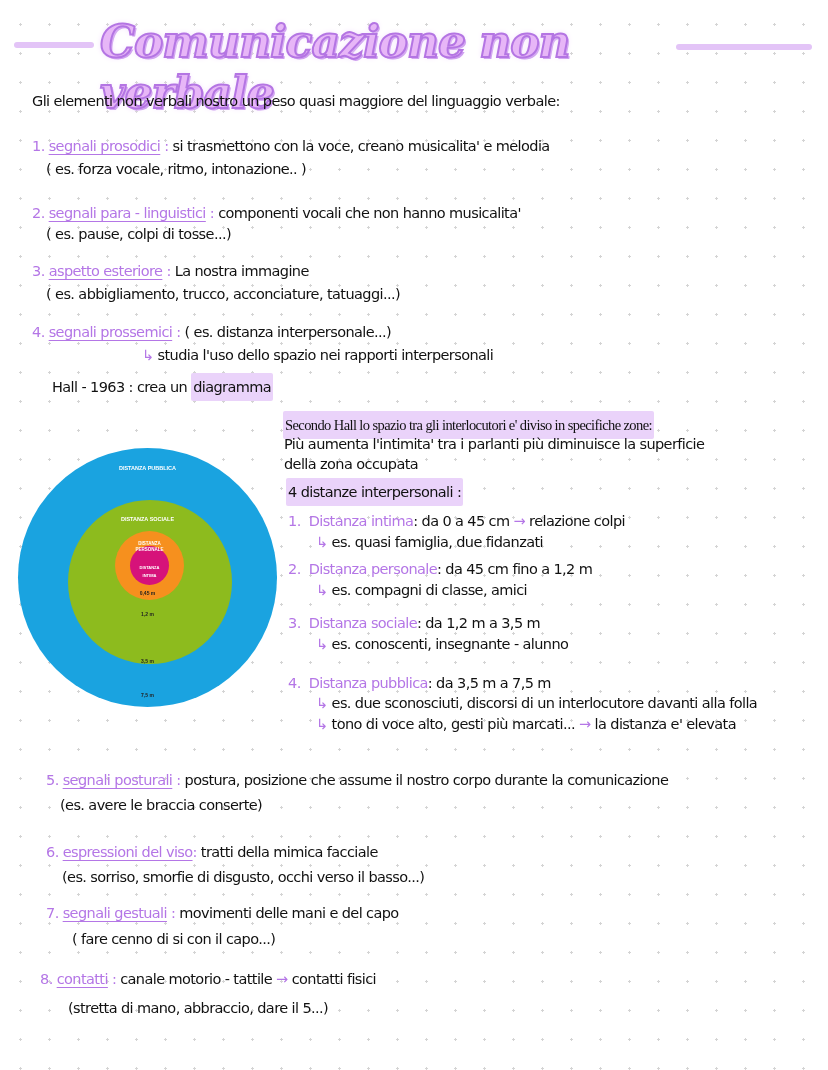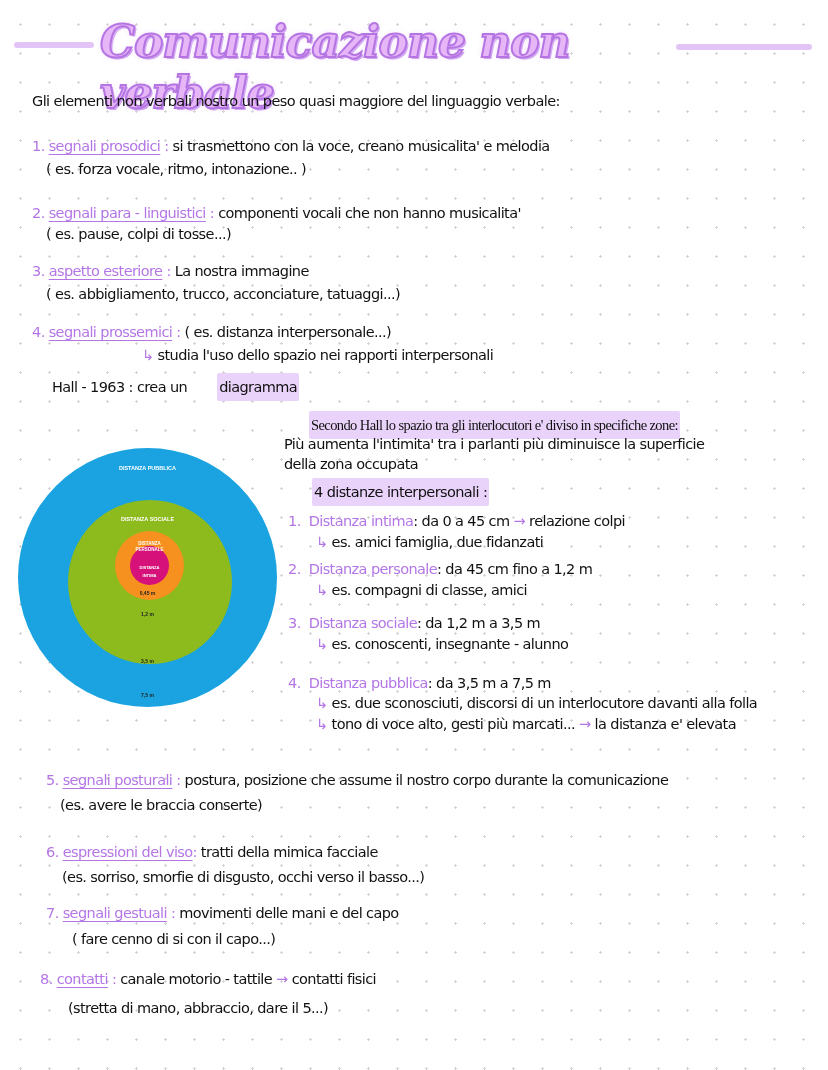--- a/index.html
+++ b/index.html
@@ -19,21 +19,21 @@
     font-family: "DejaVu Serif", serif; font-style: italic; font-weight: bold;
     font-size: 44px; letter-spacing: -1px;
     color: #e7b6f7;
     -webkit-text-stroke: 2px #b475e3;
     text-shadow: 0 0 6px #f0d9fb, 2px 2px 0 #c996ee;
   }
   .txt { font-size: 14.5px; letter-spacing: -0.6px; line-height: 18px; }
   .head { color: #b476e6; }
   .head u { text-decoration: underline; text-decoration-color: #b476e6; text-underline-offset: 3px; }
   .num { color: #b476e6; }
-  .hl { background: #ead3fa; border-radius: 2px; padding: 6px 2px; margin-left: 26px; }
+  .hl { background: #ead3fa; border-radius: 2px; padding: 6px 2px; }
   .arrow { color: #b476e6; }
   .diagram { position: absolute; left: 18px; top: 448px; width: 259px; height: 259px; }
   .ring { position: absolute; border-radius: 50%; }
   .dlabel { position: absolute; width: 100%; text-align: center; color: #fff; font-size: 5.5px; font-weight: bold; font-family: "Liberation Sans", sans-serif; }
   .dmeas { position: absolute; width: 100%; text-align: center; color: #222; font-size: 5px; font-weight: bold; font-family: "Liberation Sans", sans-serif; }
 </style>
 </head>
 <body>
 
 <div class="title-line" style="left:14px; top:42px; width:80px;"></div>
@@ -94,21 +94,21 @@
 <div class="abs txt" style="left:286px; top:483px;"><span class="hl">4 distanze interpersonali :</span></div>
 
 <div class="abs txt" style="left:288px; top:512px;">
   <span class="num">1.</span>&nbsp;
   <span class="head">Distanza intima</span><span>: da 0 a 45 cm</span>
   <span class="arrow">→</span>
   <span>relazione colpi</span>
 </div>
 <div class="abs txt" style="left:316px; top:533px;">
   <span class="arrow">↳</span>
-  <span>es. amici famiglia, due fidanzati</span>
+  <span>es. quasi famiglia, due fidanzati</span>
 </div>
 
 <div class="abs txt" style="left:288px; top:560px;">
   <span class="num">2.</span>&nbsp;
   <span class="head">Distanza personale</span><span>: da 45 cm fino a 1,2 m</span>
 </div>
 <div class="abs txt" style="left:316px; top:581px;">
   <span class="arrow">↳</span>
   <span>es. compagni di classe, amici</span>
 </div>

